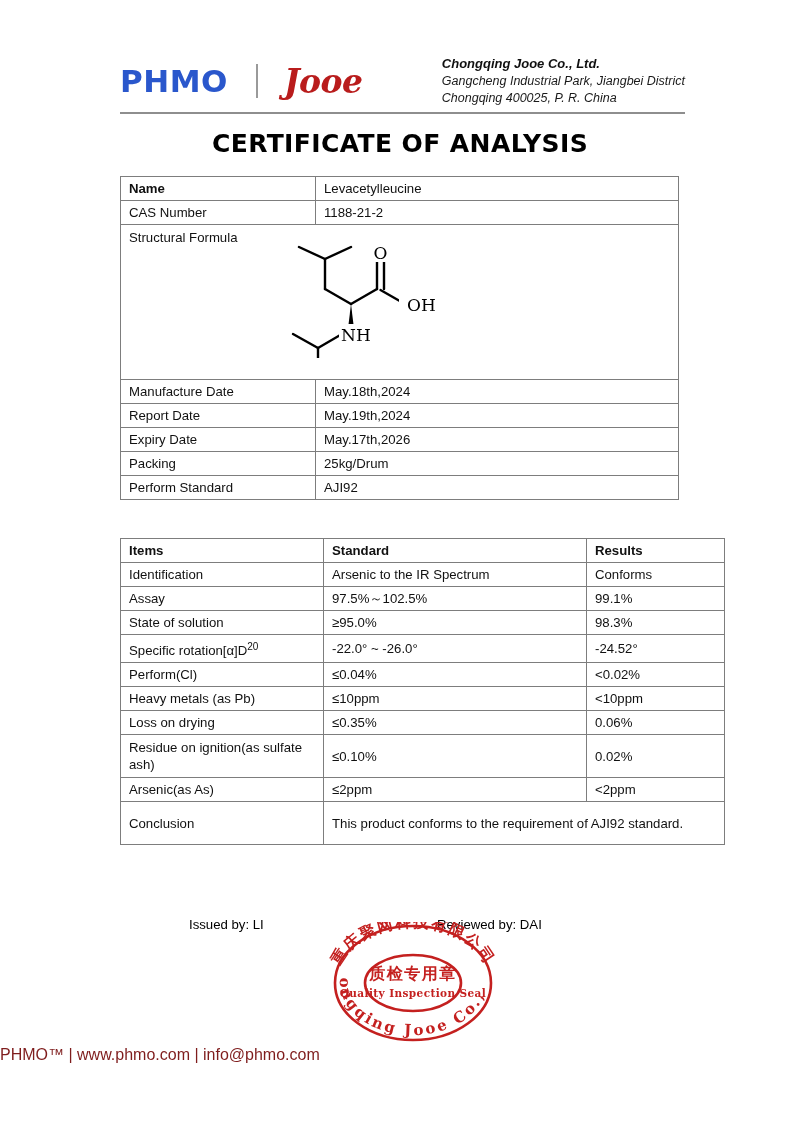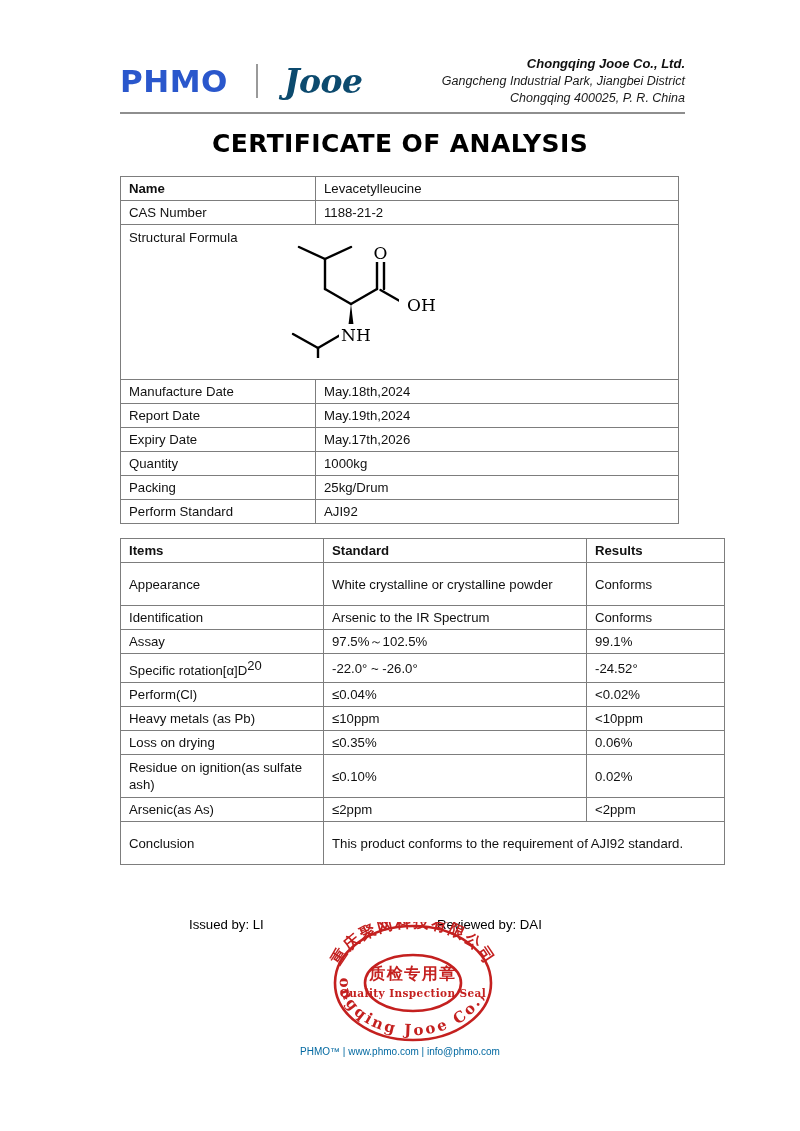--- a/index.html
+++ b/index.html
@@ -48,28 +48,28 @@
   .logo-sep {
     width: 2px;
     height: 34px;
     background: #9a9a9a;
     margin: 0 14px 0 16px;
   }
   .logo-jooe {
     font-size: 33px;
     font-weight: bold;
     font-style: italic;
-    color: #0c4a6e;
+    color: #b91c1c;
     font-family: "DejaVu Serif", serif;
     letter-spacing: -0.5px;
   }
   .company-block {
     position: absolute;
     right: 0; top: 0;
-    text-align: right;
+    text-align: left;
     line-height: 17.5px;
   }
   .company-name {
     font-size: 13px;
     font-weight: bold;
     font-style: italic;
     color: #101010;
   }
   .company-addr {
     font-size: 12.5px;
@@ -134,21 +134,21 @@
     position: absolute;
     left: 160px;
     top: 8px;
   }
 
   #spec-table { left: 120px; top: 538px; }
   #spec-table td.c-item, #spec-table th.c-item { width: 186px; }
   #spec-table td.c-std, #spec-table th.c-std { width: 246px; }
   #spec-table td.c-res, #spec-table th.c-res { width: 121px; }
   #spec-table tr.two-line td { height: 36px; }
-  sup { font-size: 13px; vertical-align: super; }
+  sup { font-size: 10px; vertical-align: super; }
 
   
   .sig-issued {
     position: absolute;
     left: 189px; top: 917px;
     font-size: 13.2px;
   }
   .sig-reviewed {
     position: absolute;
     left: 437px; top: 917px;
@@ -161,23 +161,23 @@
     left: 322px; top: 922px;
     width: 182px;
     height: 122px;
   }
 
   
   .footer {
     position: absolute;
     left: 0; top: 1046px;
     width: 800px;
-    text-align: center;
-    font-size: 10px;
-    color: #0369a1;
+    text-align: left;
+    font-size: 16px;
+    color: #7f1d1d;
   }
 </style>
 </head>
 <body>
 
 <div class="page">
 
   <div class="header">
     <div class="logo-block">
       <span class="logo-phmo">PHMO</span>
@@ -251,55 +251,51 @@
     </tr>
     <tr>
       <td class="k">Report Date</td>
       <td>May.19th,2024</td>
     </tr>
     <tr>
       <td class="k">Expiry Date</td>
       <td>May.17th,2026</td>
     </tr>
     <tr>
-      <td class="k">Quantity</td>
-      <td>1000kg</td>
-    </tr>
-    <tr>
       <td class="k">Packing</td>
       <td>25kg/Drum</td>
     </tr>
     <tr>
       <td class="k">Perform Standard</td>
       <td>AJI92</td>
     </tr>
   </tbody>
     </table>
 
   <table class="tbl" id="spec-table">
     <tbody>
         <tr>
       <th class="c-item">Items</th>
       <th class="c-std">Standard</th>
       <th class="c-res">Results</th>
     </tr>
-    <tr class="two-line">
-      <td class="c-item">Appearance</td>
-      <td class="c-std">White crystalline or crystalline powder</td>
-      <td class="c-res">Conforms</td>
-    </tr>
     <tr>
       <td class="c-item">Identification</td>
       <td class="c-std">Arsenic to the IR Spectrum</td>
       <td class="c-res">Conforms</td>
     </tr>
     <tr>
       <td class="c-item">Assay</td>
       <td class="c-std">97.5%～102.5%</td>
       <td class="c-res">99.1%</td>
+    </tr>
+    <tr>
+      <td class="c-item">State of solution</td>
+      <td class="c-std">≥95.0%</td>
+      <td class="c-res">98.3%</td>
     </tr>
     <tr>
       <td class="c-item"><span>Specific rotation[α]D</span><sup>20</sup></td>
       <td class="c-std">-22.0° ~ -26.0°</td>
       <td class="c-res">-24.52°</td>
     </tr>
     <tr>
       <td class="c-item">Perform(Cl)</td>
       <td class="c-std">≤0.04%</td>
       <td class="c-res">&lt;0.02%</td>

